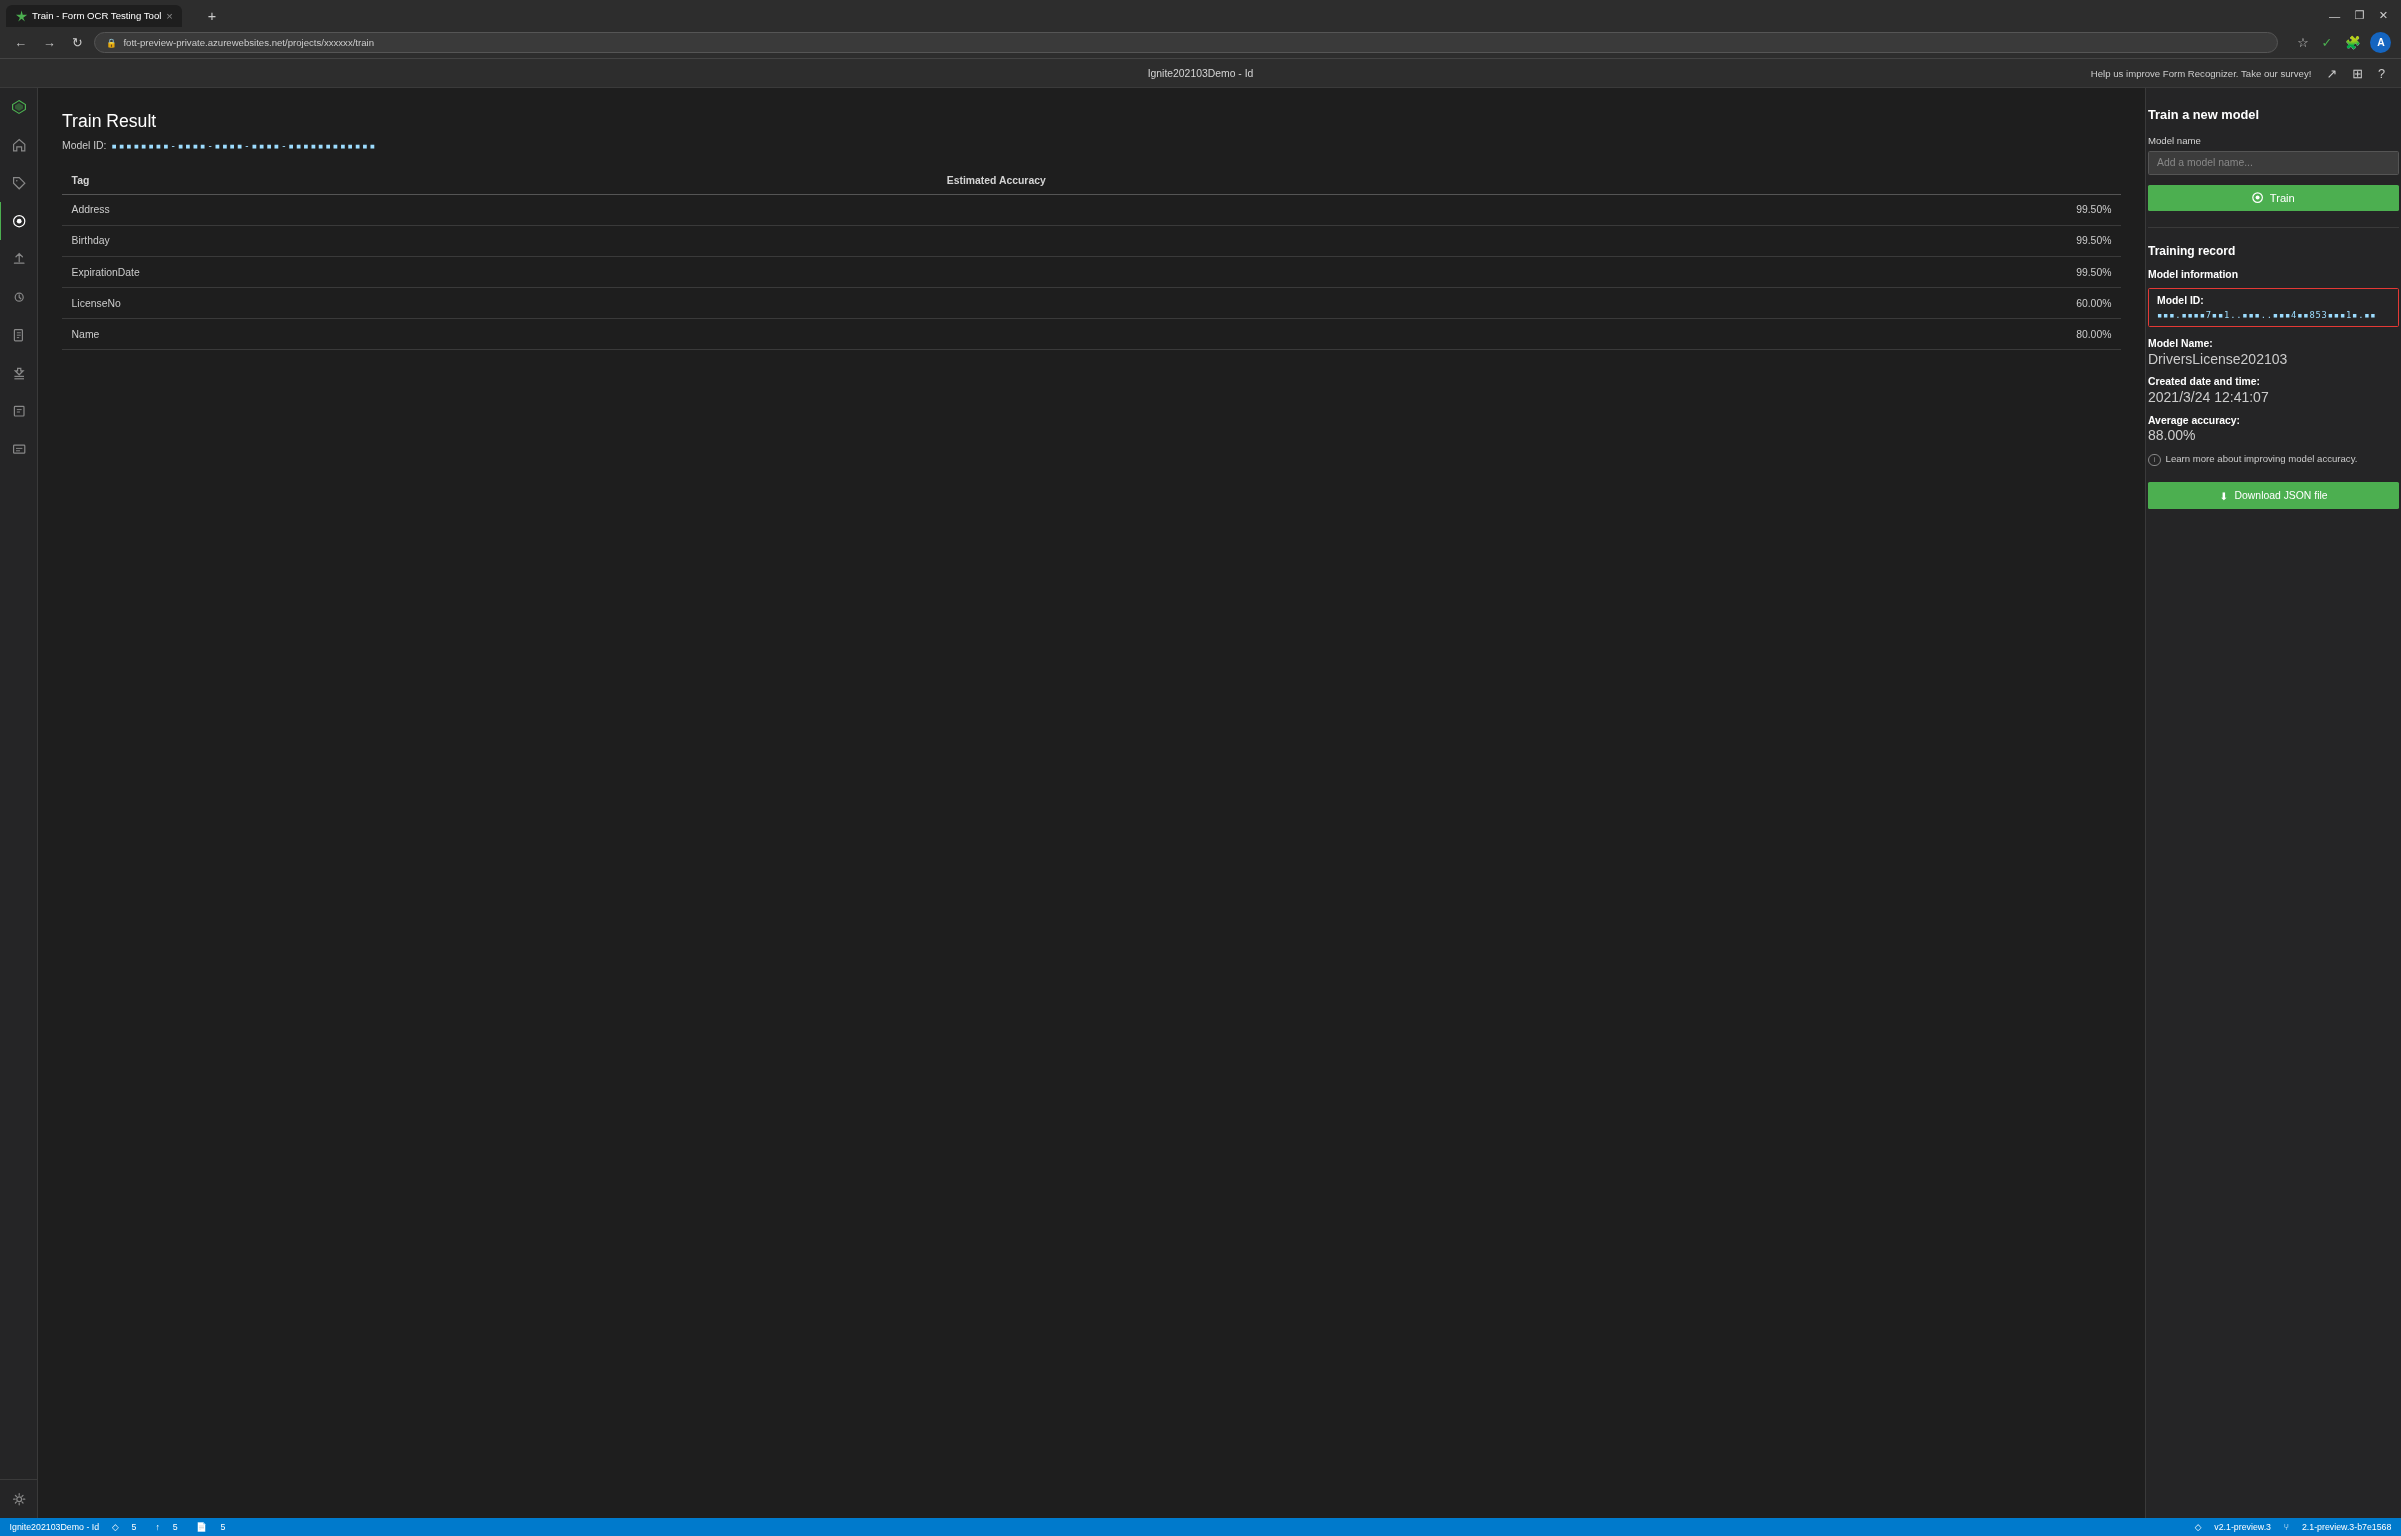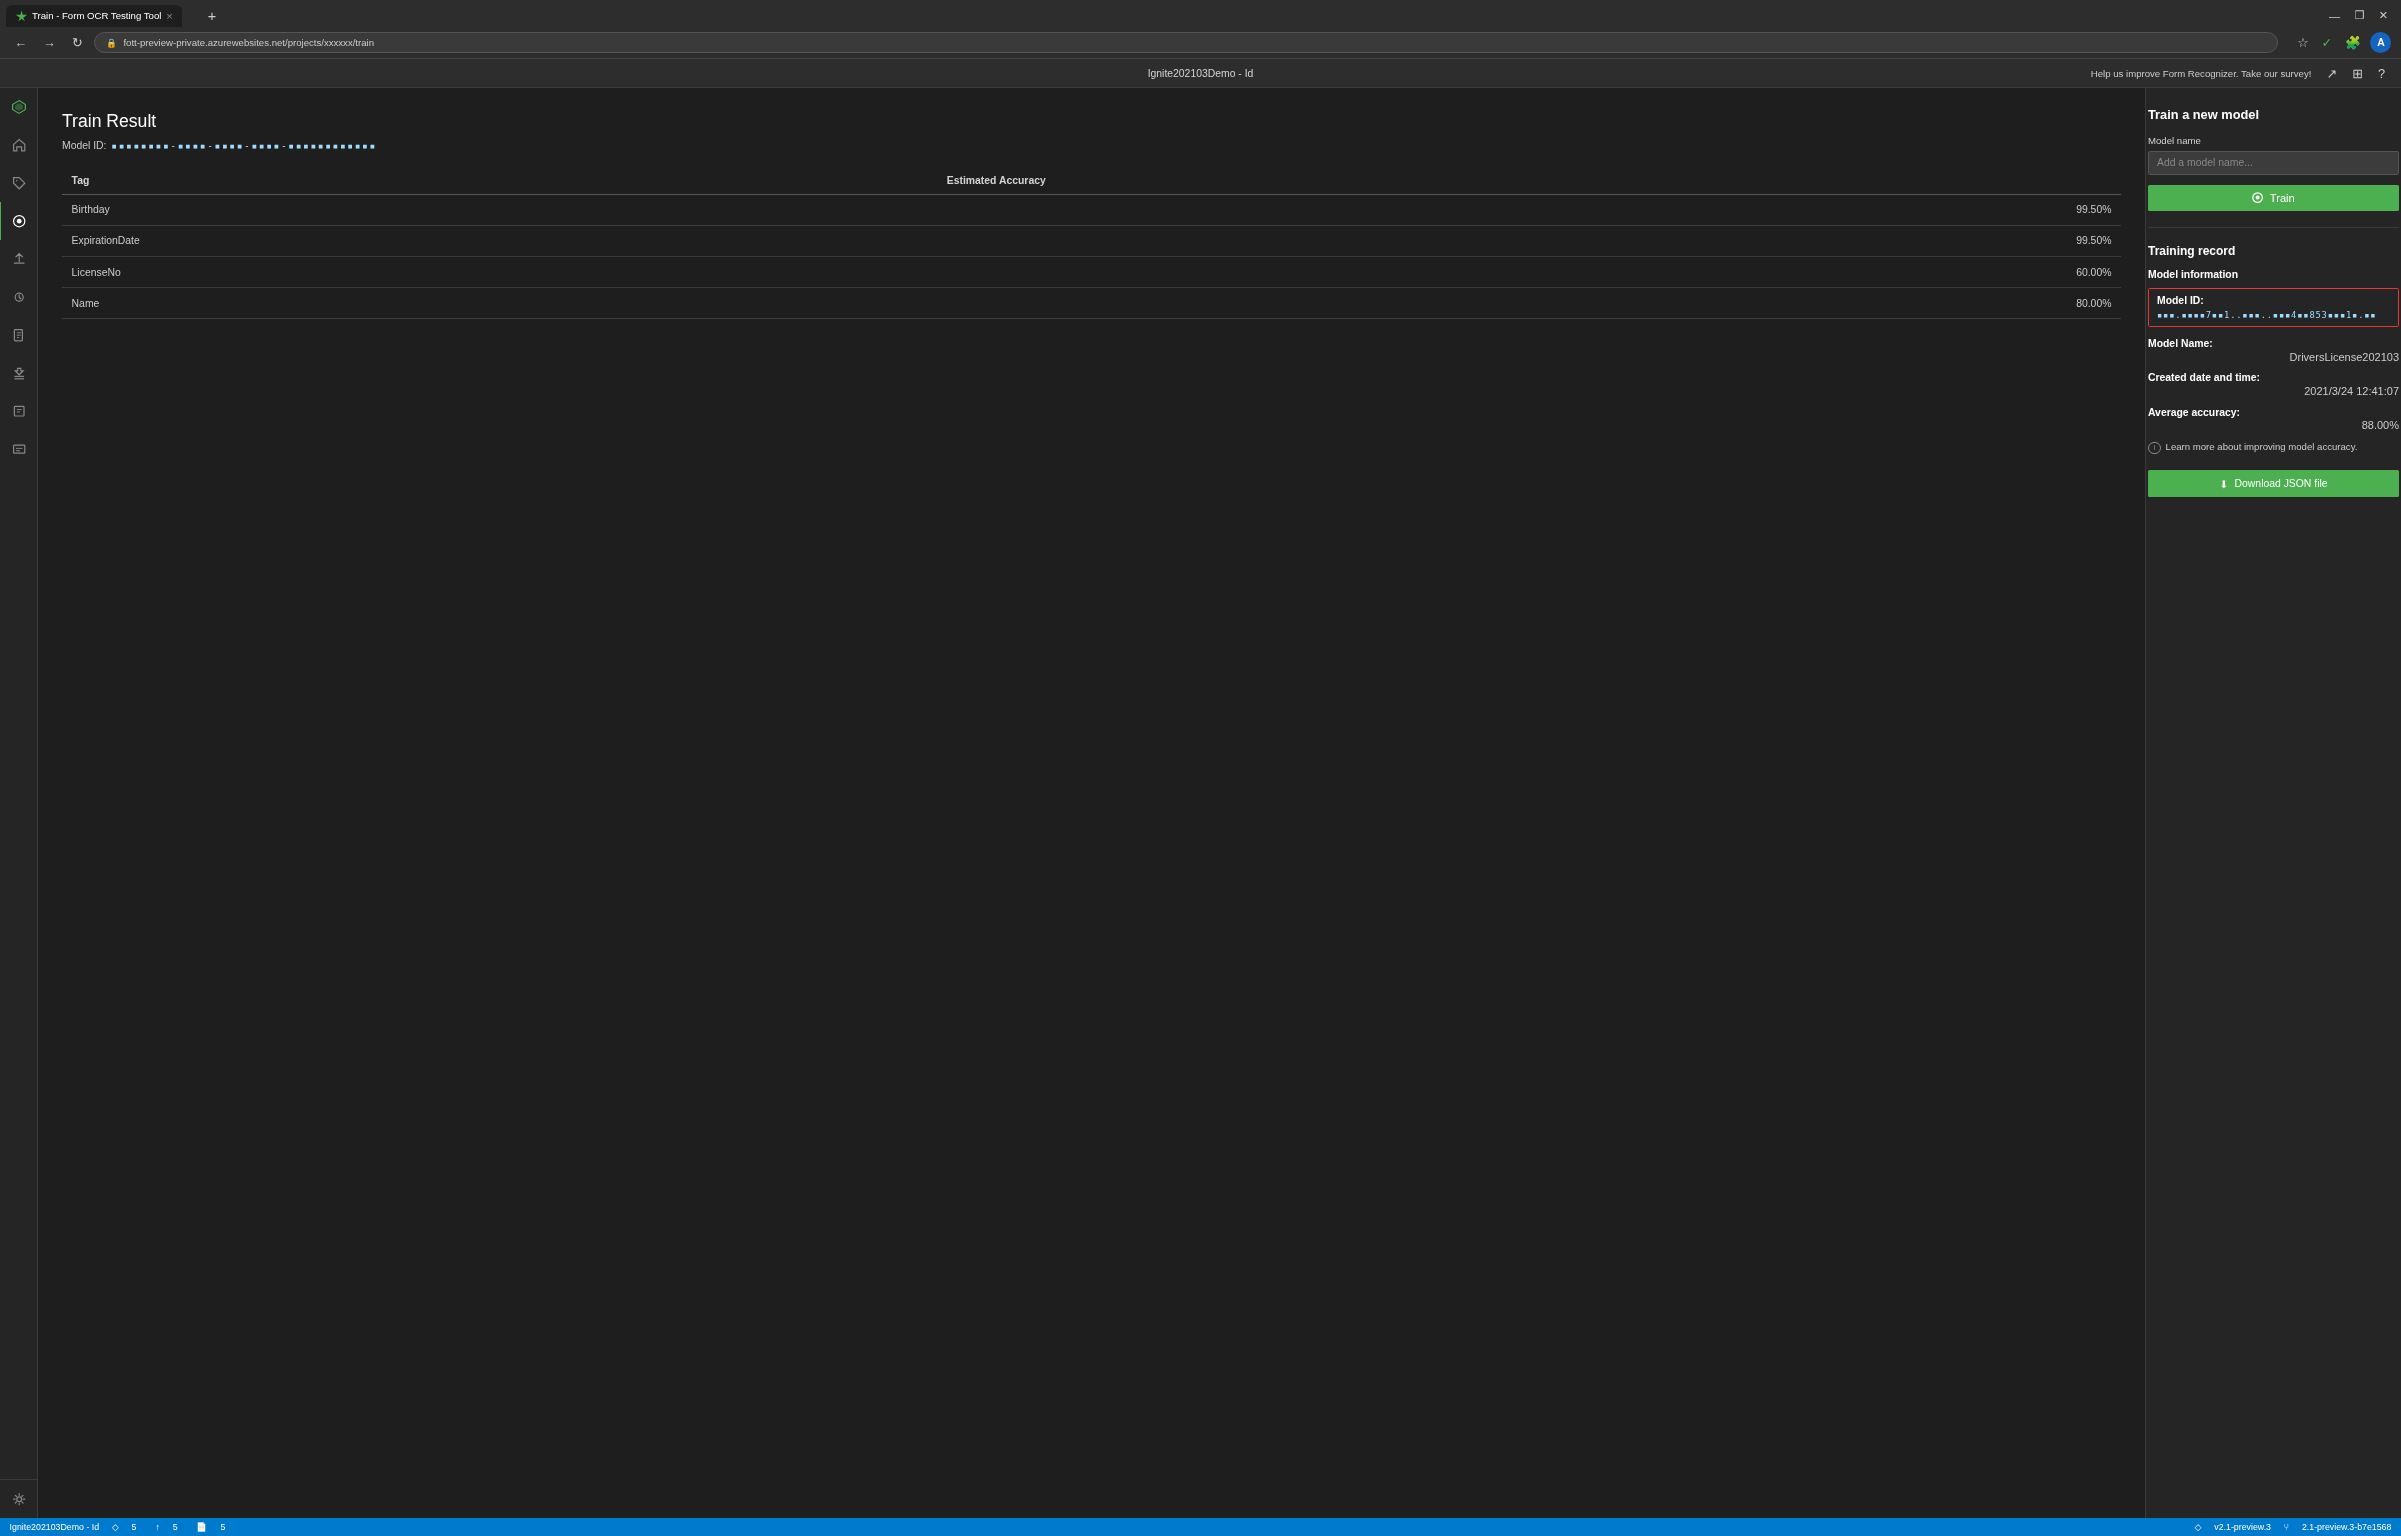--- a/index.html
+++ b/index.html
@@ -61,21 +61,21 @@
     .form-input::placeholder { color: #888; }
     .train-btn { width: 100%; background: #4caf50; border: none; color: #fff; padding: 7.2px 12.8px; font-size: 11.2px; cursor: pointer; border-radius: 1.6px; display: flex; align-items: center; justify-content: center; gap: 6.4px; font-weight: 500; }
     .divider { border: none; border-top: 0.8px solid #3a3a3a; margin: 16px 0; }
     .section-title2 { font-size: 12px; font-weight: 600; color: #fff; margin-bottom: 11.2px; }
     .info-section-title { font-size: 10.4px; font-weight: 600; color: #fff; margin-bottom: 8px; }
     .model-id-box { border: 1.6px solid #e53935; border-radius: 1.6px; padding: 6.4px 8px; margin-bottom: 11.2px; }
     .model-id-box-label { font-size: 10.4px; font-weight: 600; color: #fff; margin-bottom: 3.2px; }
     .model-id-box-value { font-family: monospace; font-size: 9.6px; color: #9cdcfe; letter-spacing: 0.4px; word-break: break-all; }
     .info-row { margin-bottom: 9.6px; }
     .info-row-label { font-size: 10.4px; font-weight: 600; color: #fff; margin-bottom: 1.6px; }
-    .info-row-value { font-size: 11px; color: #ccc; text-align: right; }
+    .info-row-value { font-size: 14px; color: #ccc; }
     .learn-more-row { display: flex; align-items: flex-start; gap: 4.8px; color: #ccc; font-size: 9.6px; margin-bottom: 16px; margin-top: 3.2px; }
     .info-circle { width: 12.8px; height: 12.8px; border-radius: 50%; border: 1.2px solid #888; display: flex; align-items: center; justify-content: center; font-size: 8px; color: #888; flex-shrink: 0; margin-top: 0.8px; }
     .download-btn { width: 100%; background: #4caf50; border: none; color: #fff; padding: 7.2px 12.8px; font-size: 10.4px; cursor: pointer; border-radius: 1.6px; display: flex; align-items: center; justify-content: center; gap: 6.4px; font-weight: 500; }
 
     
     .status-bar { background: #007acc; color: #fff; font-size: 8.8px; padding: 2.4px 9.6px; display: flex; align-items: center; gap: 12.8px; height: 17.6px; }
     .status-right { margin-left: auto; display: flex; gap: 12.8px; }
   </style>
 </head>
 <body>
@@ -209,20 +209,24 @@
       </div>
 
       <table class="result-table">
         <thead>
           <tr>
             <th>Tag</th>
             <th class="right">Estimated Accuracy</th>
           </tr>
         </thead>
         <tbody id="result-table-body">
+        <tr>
+      <td>Address</td>
+      <td class="right">99.50%</td>
+    </tr>
             <tr>
       <td>Birthday</td>
       <td class="right">99.50%</td>
     </tr>
             <tr>
       <td>ExpirationDate</td>
       <td class="right">99.50%</td>
     </tr>
             <tr>
       <td>LicenseNo</td>

